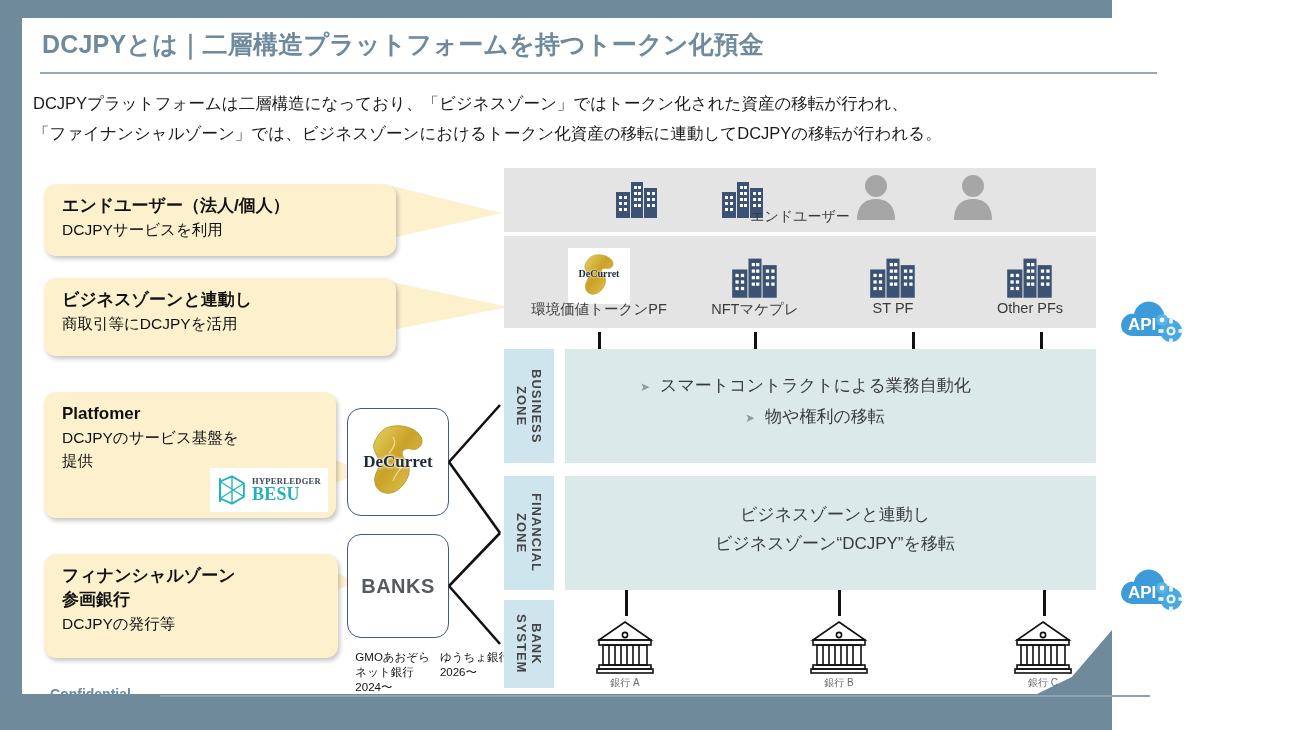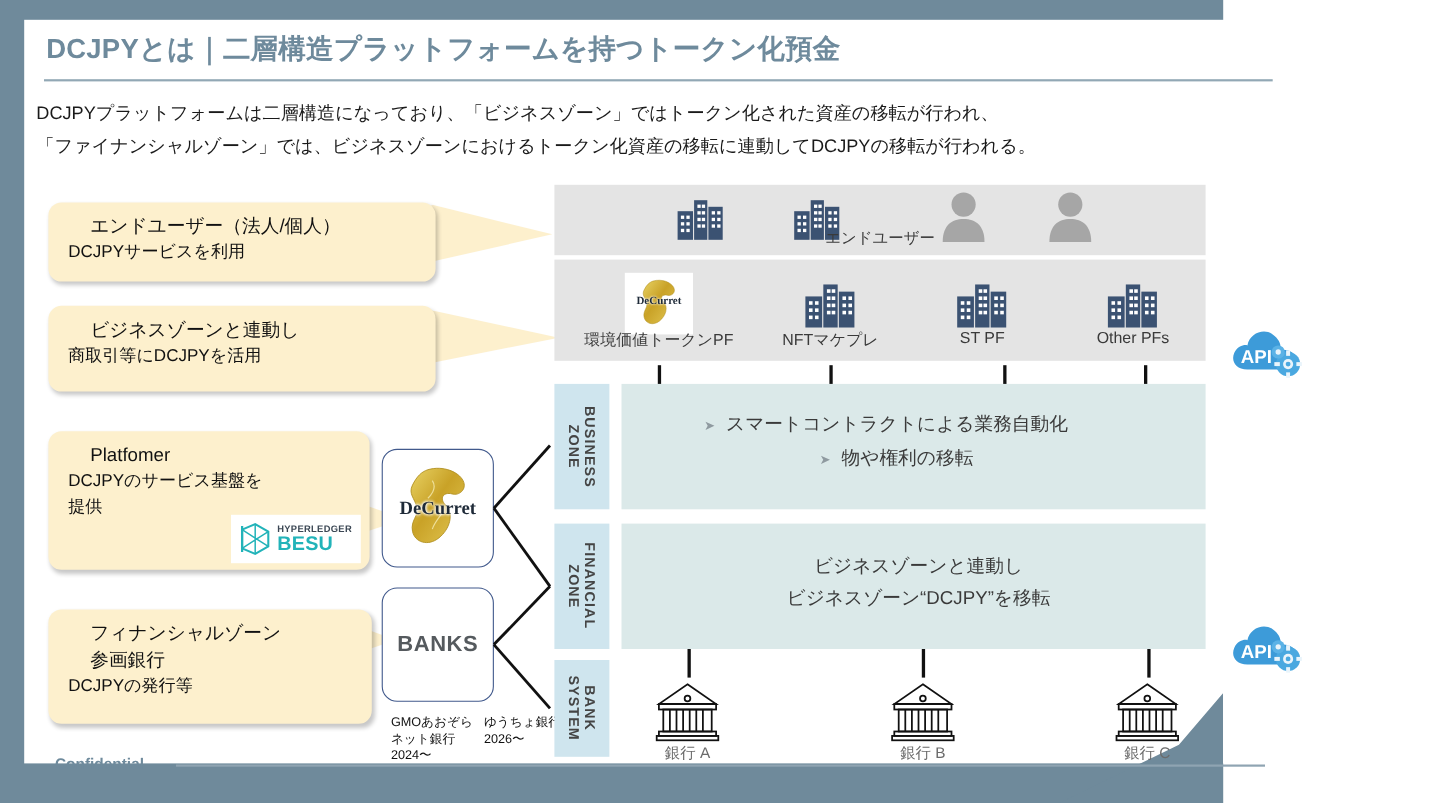--- a/index.html
+++ b/index.html
@@ -57,22 +57,22 @@
 
   
   .callout {
     position: absolute;
     background: #fdf0cd;
     border-radius: 12px;
     box-shadow: 2px 3px 4px rgba(0,0,0,.22);
     padding: 10px 14px 12px 18px;
   }
   .callout .c-title {
-    font-size: 17px; font-weight: normal; color: #111;
-    line-height: 24px; white-space: nowrap; margin-left: 20px;
+    font-size: 17px; font-weight: bold; color: #111;
+    line-height: 24px; white-space: nowrap;
   }
   .callout .c-sub {
     font-size: 15.5px; color: #111; line-height: 23px;
     white-space: nowrap;
   }
   
   .tail {
     position: absolute;
     background: #fdf0cd;
     filter: drop-shadow(2px 3px 3px rgba(0,0,0,.20));
@@ -94,20 +94,21 @@
   #tail-financial    { left: 300px; top: 560px; width: 60px; height: 42px; }
 
   
   .besu-chip {
     position: absolute;
     right: 8px; bottom: 6px;
     width: 118px; height: 44px;
     background: #ffffff;
     display: flex; align-items: center; gap: 3px;
     padding: 3px 5px;
+    font-family: Liberation Serif, serif;
   }
   .besu-text { display: flex; flex-direction: column; justify-content: center; line-height: 1; }
   .besu-top { font-size: 8.5px; font-weight: bold; color: #3b4754; letter-spacing: .3px; }
   .besu-bot { font-size: 18px; font-weight: bold; color: #22b3b9; letter-spacing: .2px; }
 
   
   .entity-box {
     position: absolute;
     background: #ffffff;
     border: 1.6px solid #41598c;
@@ -177,21 +178,21 @@
     text-align: center; font-size: 14px; color: #3a3a3a;
   }
   .pf-label {
     position: absolute;
     font-size: 14.5px; color: #3a3a3a;
     text-align: center; white-space: nowrap;
     transform: translateX(-50%);
   }
   .bank-label {
     position: absolute;
-    font-size: 14px; color: #6b6b6b;
+    font-size: 10px; color: #6b6b6b;
     text-align: center; white-space: nowrap;
     transform: translateX(-50%);
   }
 
   
   .vline { position: absolute; width: 2.5px; background: #111; }
   .connector-svg { position: absolute; left: 0; top: 0; width: 1299px; height: 730px; pointer-events: none; }
 
   
   #decurret-chip {

